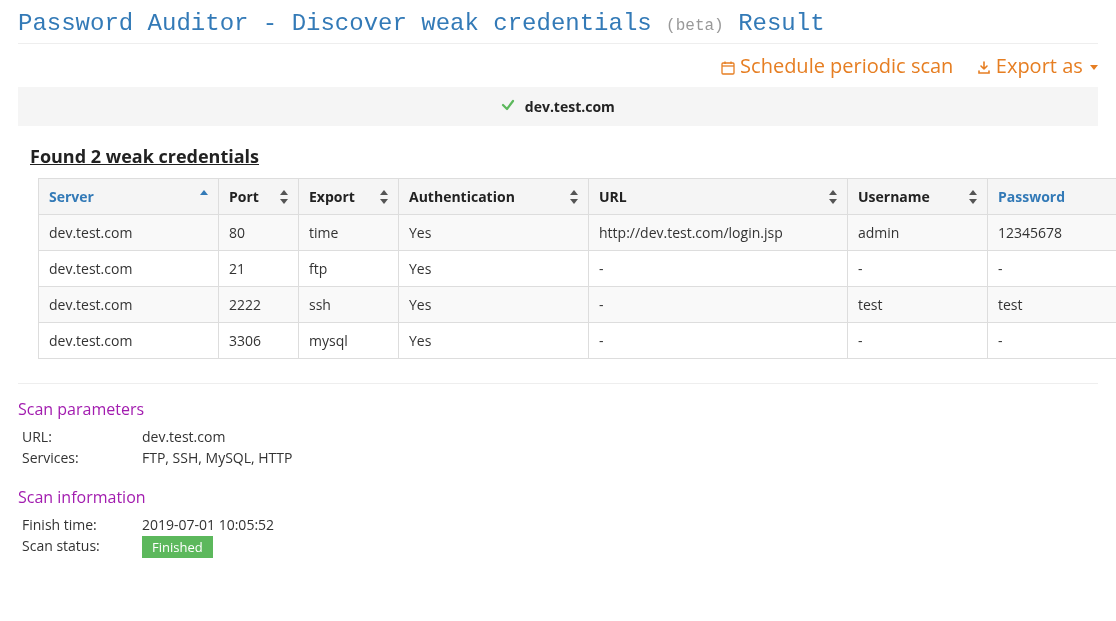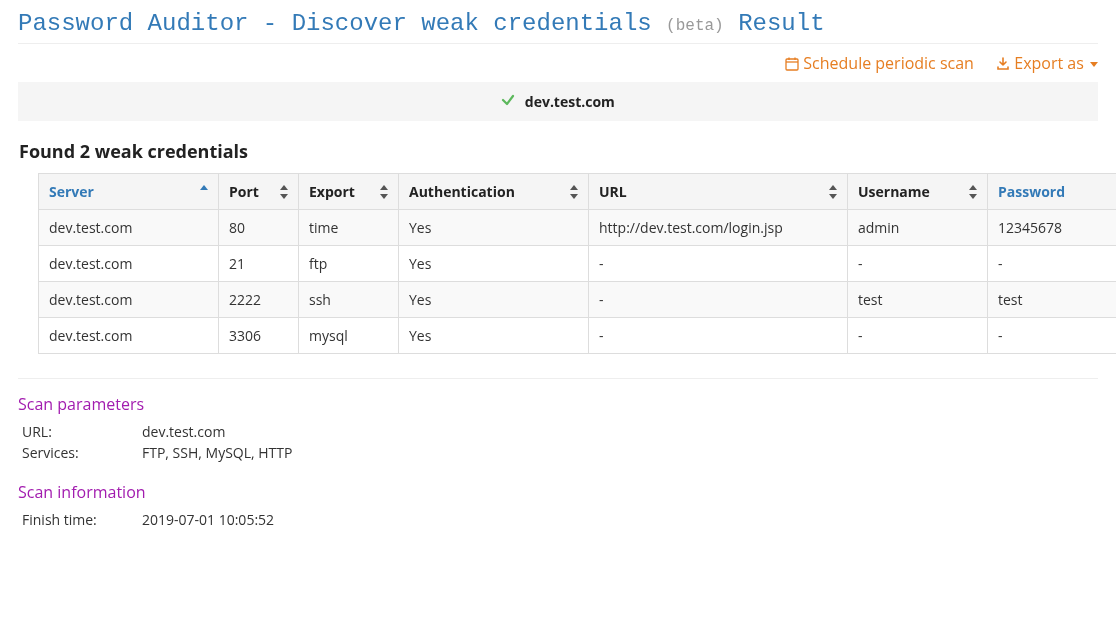--- a/index.html
+++ b/index.html
@@ -28,21 +28,21 @@
   }
   .actions {
     text-align: right;
     margin-bottom: 8px;
   }
   .actions .link {
     color: #e67e22;
     text-decoration: none;
     margin-left: 18px;
     cursor: pointer;
-    font-size: 16px;
+    font-size: 20px;
     text-align: center;
   }
   .actions .caret {
     display: inline-block;
     width: 0; height: 0;
     margin-left: 2px;
     border-left: 4px solid transparent;
     border-right: 4px solid transparent;
     border-top: 5px solid #e67e22;
     vertical-align: middle;
@@ -55,22 +55,23 @@
     color: #222;
     margin-bottom: 18px;
   }
   .target-banner .check {
     color: #5cb85c;
     margin-right: 6px;
   }
   .section-title {
     font-size: 18px;
     font-weight: 700;
-    margin: 0 0 10px 1px;
+    margin: 0 0 10px 12px;
     color: #222;
+    text-decoration: underline;
   }
   table.cred {
     width: 100%;
     border-collapse: collapse;
     border: 1px solid #ddd;
     margin-bottom: 24px;
     margin-left: 20px;
   }
   table.cred th, table.cred td {
     border: 1px solid #ddd;
@@ -270,13 +271,19 @@
     <span class="v">FTP, SSH, MySQL, HTTP</span>
   </div>
 </div>
 
 <h3 class="sect-head">Scan information</h3>
 <div class="kv">
   <div class="kv-row">
     <span class="k">Finish time:</span>
     <span class="v">2019-07-01 10:05:52</span>
   </div>
+  <div class="kv-row">
+    <span class="k">Scan status:</span>
+    <span class="v">
+      <span class="badge-finished">Finished</span>
+    </span>
+  </div>
 </div>
 
 </body></html>

